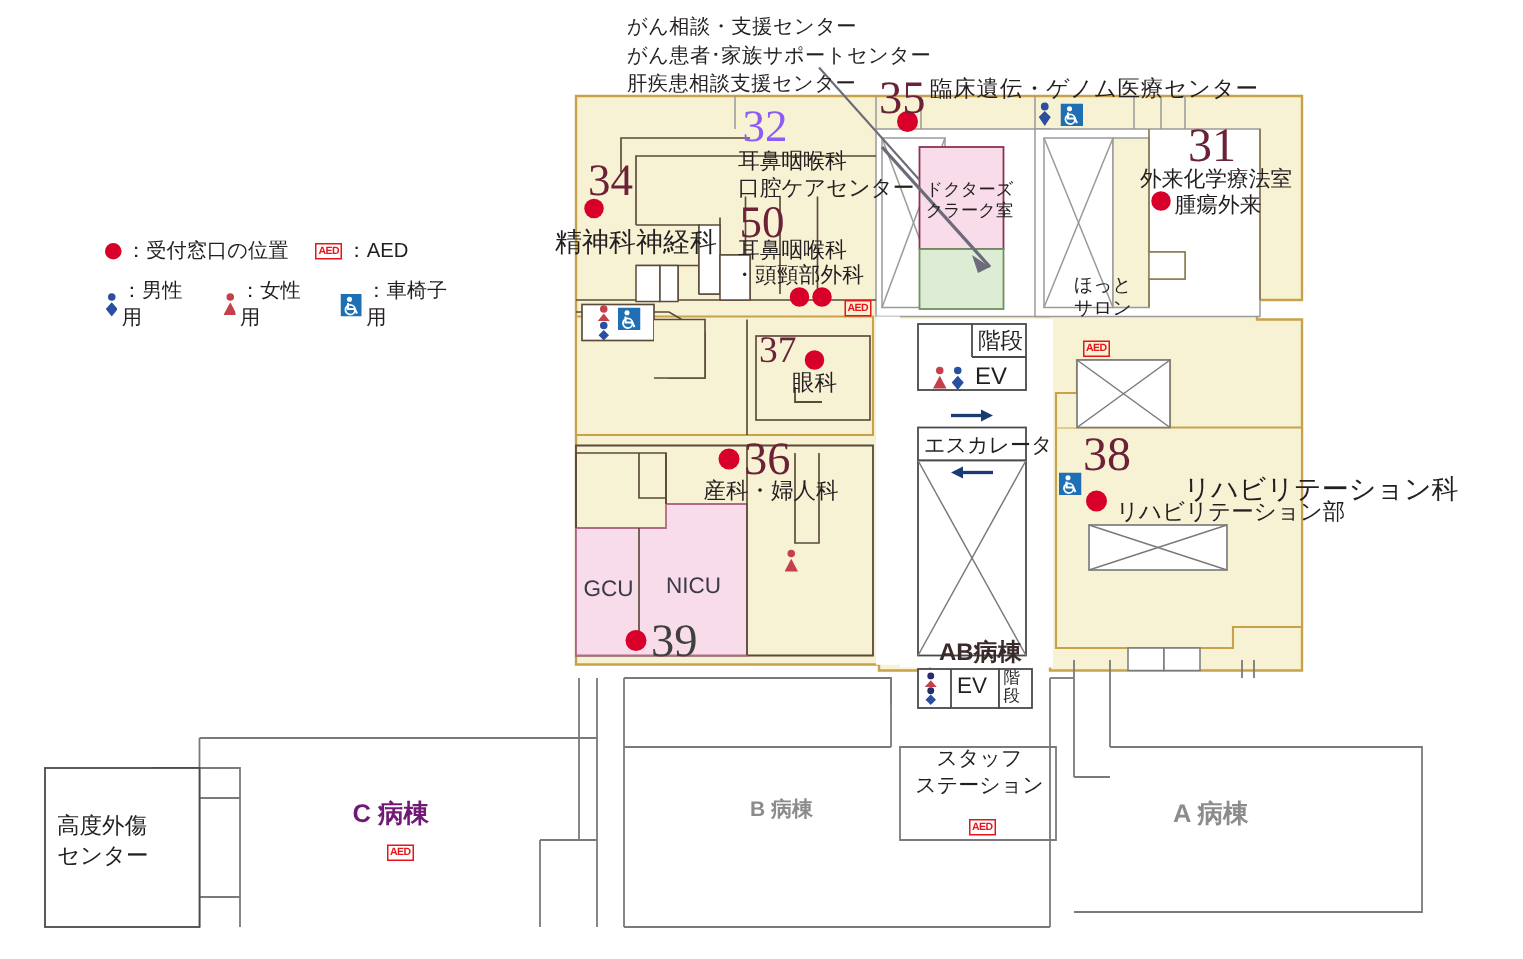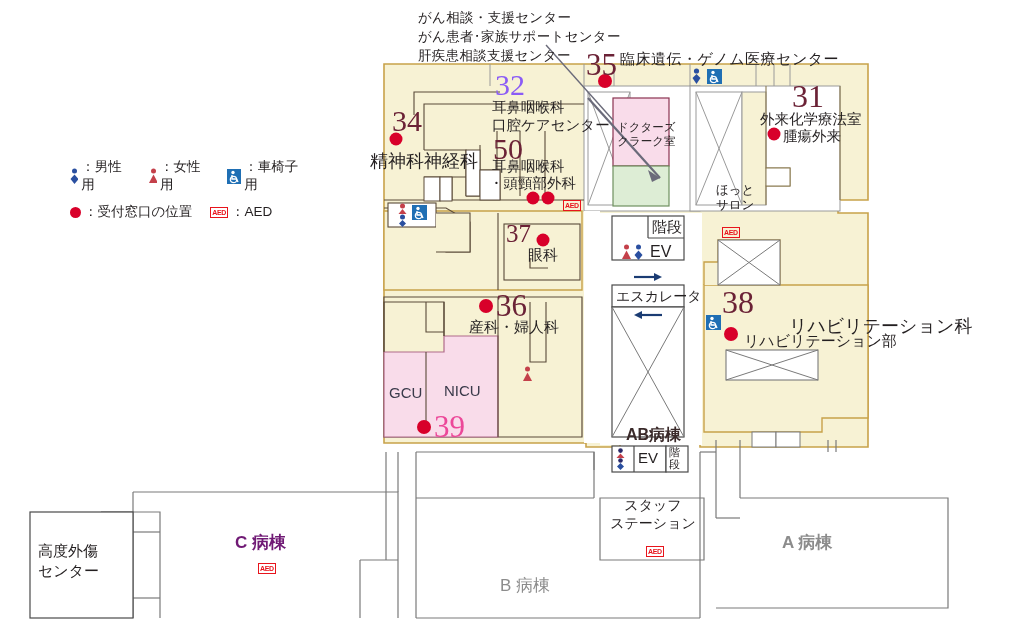--- a/index.html
+++ b/index.html
@@ -248,36 +248,36 @@
 サロン</div>
 
 <div class="txt" style="left:506px;top:220px;font-size:25px;color:#6B2236;font-family:'Liberation Serif',serif;">37</div>
 <div class="txt" style="left:528px;top:246px;font-size:15px;">眼科</div>
 
 <div class="txt" style="left:496px;top:288px;font-size:31px;color:#6B2236;font-family:'Liberation Serif',serif;">36</div>
 <div class="txt" style="left:469px;top:318px;font-size:15px;">産科・婦人科</div>
 
 <div class="txt" style="left:389px;top:384px;font-size:15px;color:#3a3a4a;">GCU</div>
 <div class="txt" style="left:444px;top:382px;font-size:15px;color:#3a3a4a;">NICU</div>
-<div class="txt" style="left:434px;top:409px;font-size:31px;color:#ec4899;font-family:'Liberation Serif',serif;">39</div>
+<div class="txt" style="left:434px;top:409px;font-size:31px;color:#404040;font-family:'Liberation Serif',serif;">39</div>
 
 <div class="txt" style="left:722px;top:284px;font-size:32px;color:#6B2236;font-family:'Liberation Serif',serif;">38</div>
 <div class="txt" style="left:776px;top:314px;font-size:18px;margin-left:13px;">リハビリテーション科</div>
 <div class="txt" style="left:744px;top:332px;font-size:15px;">リハビリテーション部</div>
 
 <div class="txt" style="left:652px;top:218px;font-size:15px;">階段</div>
 <div class="txt" style="left:650px;top:243px;font-size:16px;">EV</div>
 <div class="txt" style="left:616px;top:288px;font-size:14px;letter-spacing:0px;">エスカレータ</div>
 <div class="txt" style="left:626px;top:425px;font-size:16px;font-weight:bold;color:#3a2a2a;">AB病棟</div>
 <div class="txt" style="left:638px;top:449px;font-size:15px;">EV</div>
 <div class="txt" style="left:669px;top:447px;font-size:11px;line-height:1.05;">階
 段</div>
 
 <div class="txt" style="left:235px;top:531px;font-size:17px;font-weight:bold;color:#701a75;">C 病棟</div>
-<div class="txt" style="left:500px;top:531px;font-size:17px;font-weight:normal;color:#8C8C8C;margin-top:43px;">B 病棟</div>
+<div class="txt" style="left:500px;top:531px;font-size:14px;font-weight:bold;color:#8C8C8C;">B 病棟</div>
 <div class="txt" style="left:782px;top:531px;font-size:17px;font-weight:bold;color:#8C8C8C;">A 病棟</div>
 <div class="txt" style="left:38px;top:541px;font-size:15px;line-height:1.3;">高度外傷
 センター</div>
 <div class="txt" style="left:608px;top:497px;width:90px;text-align:center;font-size:14px;line-height:1.28;">スタッフ
 ステーション</div>
 
 <div style="position:absolute;left:563px;top:194px;">
   <span class="aedbox">AED</span>
 </div>
 <div style="position:absolute;left:722px;top:221px;">
@@ -348,20 +348,30 @@
 <div style="position:absolute;left:616px;top:448px;">
   <svg width="9" height="22">
     <circle cx="4.5" cy="2.6" r="2.3" fill="#2a2a6a"></circle>
     <polygon points="4.5,5.5 8.5,10 0.5,10" fill="#C4404A"></polygon>
     <circle cx="4.5" cy="12.5" r="2.3" fill="#2a2a6a"></circle>
     <polygon points="4.5,15 8,18.5 4.5,22 1,18.5" fill="#2a4fa0"></polygon>
   </svg>
 </div>
 
 <div class="legend">
+  <div class="legend-row">
+    <div class="legend-item">
+      <span class="dot"></span>
+      <span style="font-size:13.5px;">：受付窓口の位置</span>
+    </div>
+    <div class="legend-item">
+      <span class="aedbox">AED</span>
+      <span style="font-size:13.5px;">：AED</span>
+    </div>
+  </div>
   <div class="legend-row">
     <div class="legend-item">
       <svg width="9" height="16">
         <circle cx="4.5" cy="3" r="2.5" fill="#2a4fa0"></circle>
         <polygon points="4.5,6.5 8.5,11 4.5,16 0.5,11" fill="#2a4fa0"></polygon>
       </svg>
       <span style="font-size:13.5px;">：男性用</span>
     </div>
     <div class="legend-item">
       <svg width="9" height="16">
@@ -373,23 +383,13 @@
     <div class="legend-item">
       <svg width="15" height="15">
         <rect width="15" height="15" fill="#1F6FB4"></rect>
         <circle cx="6" cy="3.5" r="1.7" fill="#fff"></circle>
         <path d="M5,6 L5,10 L9.5,10 L11,13" stroke="#fff" stroke-width="1.4" fill="none"></path>
         <circle cx="6.5" cy="10.5" r="3.2" stroke="#fff" stroke-width="1.2" fill="none"></circle>
       </svg>
       <span style="font-size:13.5px;">：車椅子用</span>
     </div>
   </div>
-  <div class="legend-row">
-    <div class="legend-item">
-      <span class="dot"></span>
-      <span style="font-size:13.5px;">：受付窓口の位置</span>
-    </div>
-    <div class="legend-item">
-      <span class="aedbox">AED</span>
-      <span style="font-size:13.5px;">：AED</span>
-    </div>
-  </div>
 </div>
 
 </body></html>

